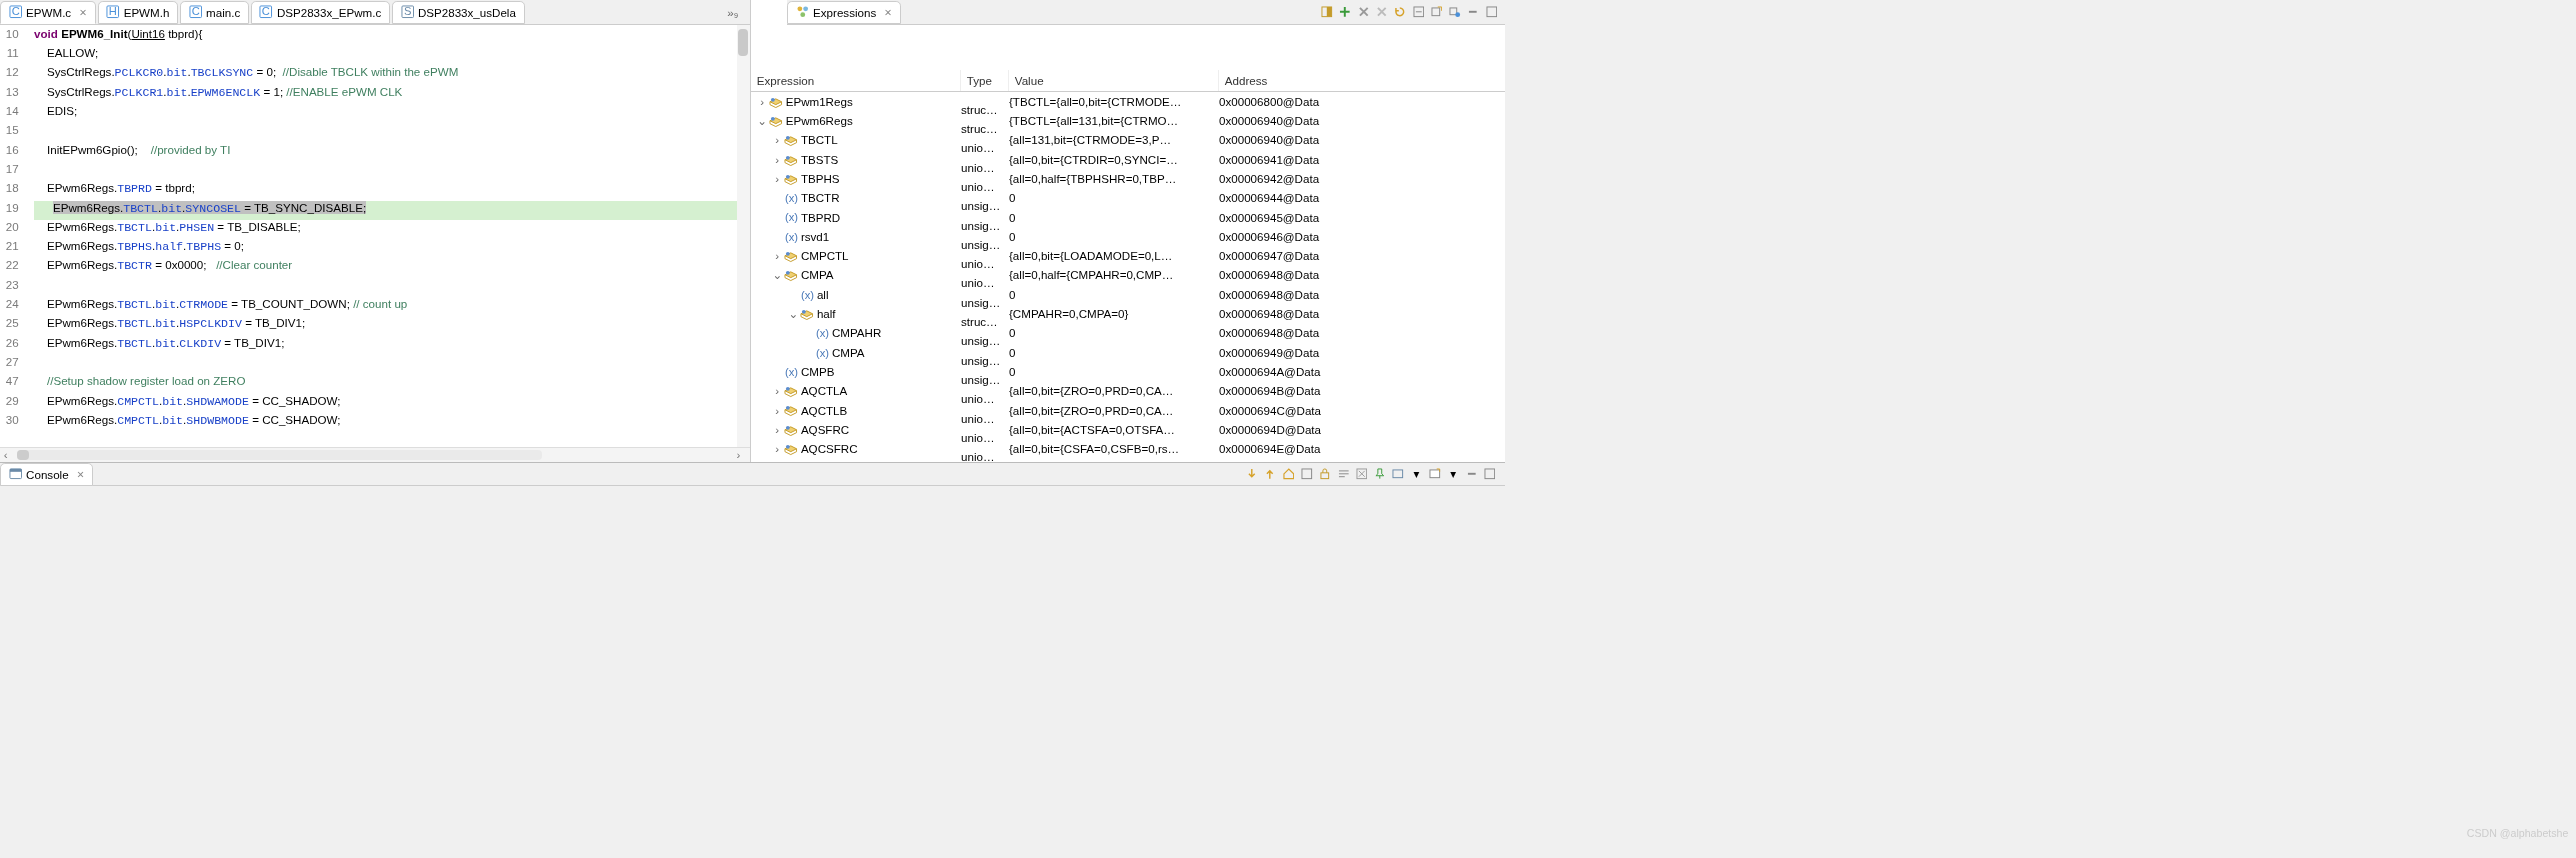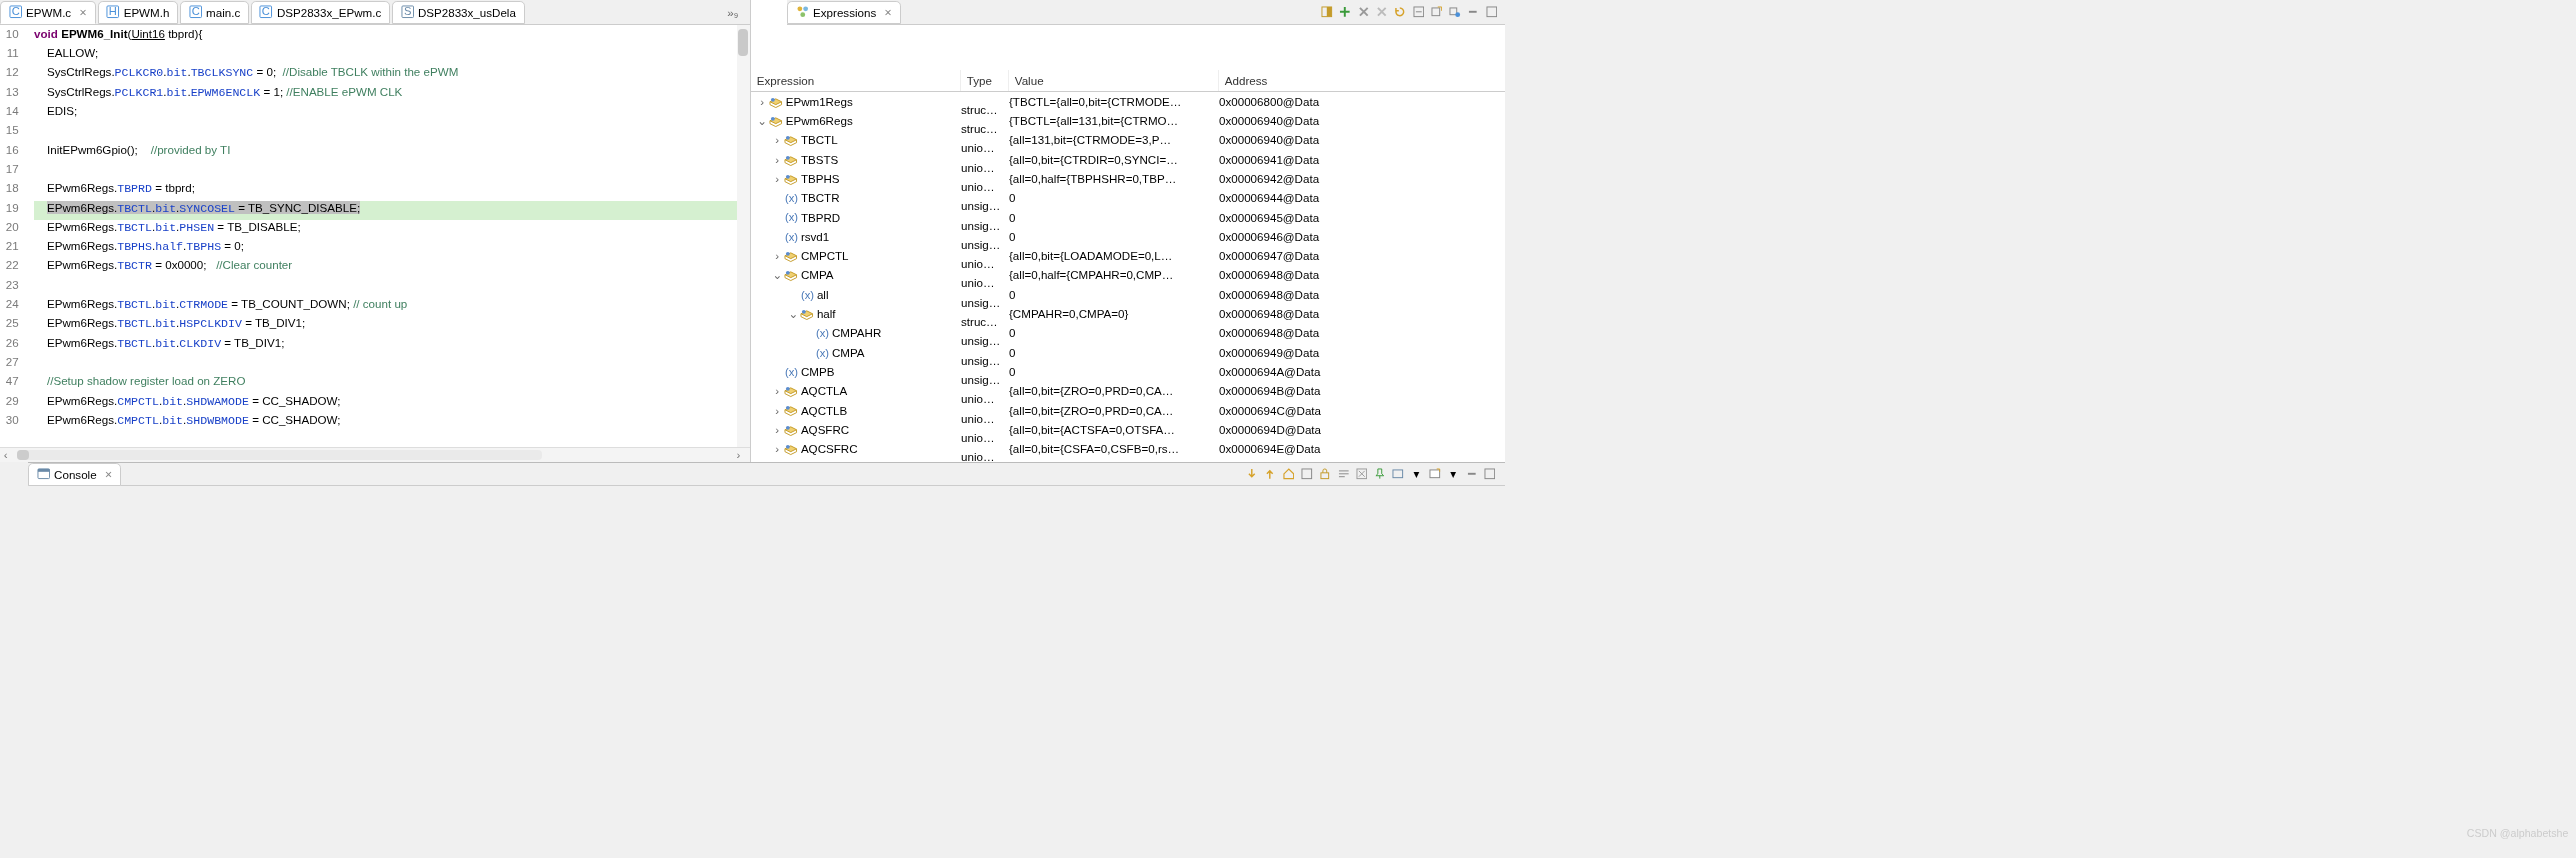--- a/index.html
+++ b/index.html
@@ -12,21 +12,21 @@
 .tab { display: flex; align-items: center; gap: 3.9px; padding: 2.9px 7.7px; border: 1px solid #ccc; background: #fff; border-radius: 4.8px 4.8px 0 0; margin-right: 1.9px; height: 23px; cursor: pointer; }
 .tab.active { background: #fff; border-bottom-color: #fff; z-index: 2; }
 .file-icon { width: 13.5px; height: 13.5px; display: inline-flex; }
 .close-x { color: #888; font-size: 9.6px; margin-left: 3.9px; }
 .more-tabs { padding: 0 5.8px; color: #666; margin-left: auto; margin-right: 5.8px; }
 .gutter { background: #fff; color: #7a7a7a; text-align: right; padding: 1.9px 7.7px 0 5.8px; user-select: none; }
 .gutter .ln { height: 19.3px; }
 .code-lines { flex: 1; padding: 1.9px 0 0 7.7px; white-space: pre; }
 .code-lines .line { height: 19.3px; }
 .hl { background: #d5f0d0; display: block; }
-.sel { background: #c0c0c0; }
+.sel { background: #c0c0c0; margin-left: 6px; }
 .kw { font-weight: bold; color: #7a006e; }
 .field { color: #1941c8; font-family: Liberation Mono, monospace; }
 .cmt { color: #3f7f5f; }
 
 .hscroll { height: 15.4px; background: #f4f4f4; border-top: 1px solid #ddd; display: flex; align-items: center; }
 .hscroll .track { width: 70%; height: 9.6px; background: #eaeaea; margin-left: 5.8px; border-radius: 3.9px; }
 .hscroll .thumb { width: 11.6px; height: 9.6px; background: #ccc; border-radius: 3.9px; }
 .hscroll .arrow { width: 11.6px; text-align: center; color: #777; }
 .vscroll { width: 13.5px; background: #f4f4f4; display: flex; flex-direction: column; align-items: center; }
 .vscroll .thumb { width: 9.6px; height: 27px; background: #c9c9c9; border-radius: 3.9px; margin-top: 3.9px; }
@@ -44,21 +44,21 @@
 
 .expr-rows { flex: 1; overflow: auto; }
 .expr-row { display: flex; font-size: 11.6px; line-height: 19.3px; height: 19.3px; align-items: center; }
 .expr-row .c1 { width: 210px; display: flex; align-items: center; overflow: hidden; }
 .expr-row .c2 { width: 48px; overflow: hidden; text-overflow: ellipsis; margin-top: 16px; }
 .expr-row .c3 { width: 210px; overflow: hidden; text-overflow: ellipsis; }
 .expr-row .c4 { flex: 1; overflow: hidden; text-overflow: ellipsis; }
 .twisty { width: 10.6px; height: 10.6px; margin-right: 1.9px; color: #666; display: inline-flex; align-items: center; justify-content: center; flex-shrink: 0; }
 .var-icon { width: 13.5px; height: 13.5px; margin-right: 2.9px; flex-shrink: 0; display: inline-flex; }
 
-.bottom-bar { height: 42px; border-top: 1px solid #bbb; background: #f0f0f0; display: flex; flex-direction: column; margin-left: 28px; }
+.bottom-bar { height: 42px; border-top: 1px solid #bbb; background: #f0f0f0; display: flex; flex-direction: column; }
 .console-tabs { display: flex; height: 23px; align-items: center; border-bottom: 1px solid #ccc; }
 .console-title { padding: 1.9px 7.7px; font-size: 11.6px; color: #333; }
 .console-icons { margin-left: auto; display: flex; gap: 2.9px; padding-right: 7.7px; }
 
 .editor-body { display: flex; flex: 1; overflow: hidden; }
 
 svg { display: block; }
 </style>
 </head>
 <body>

